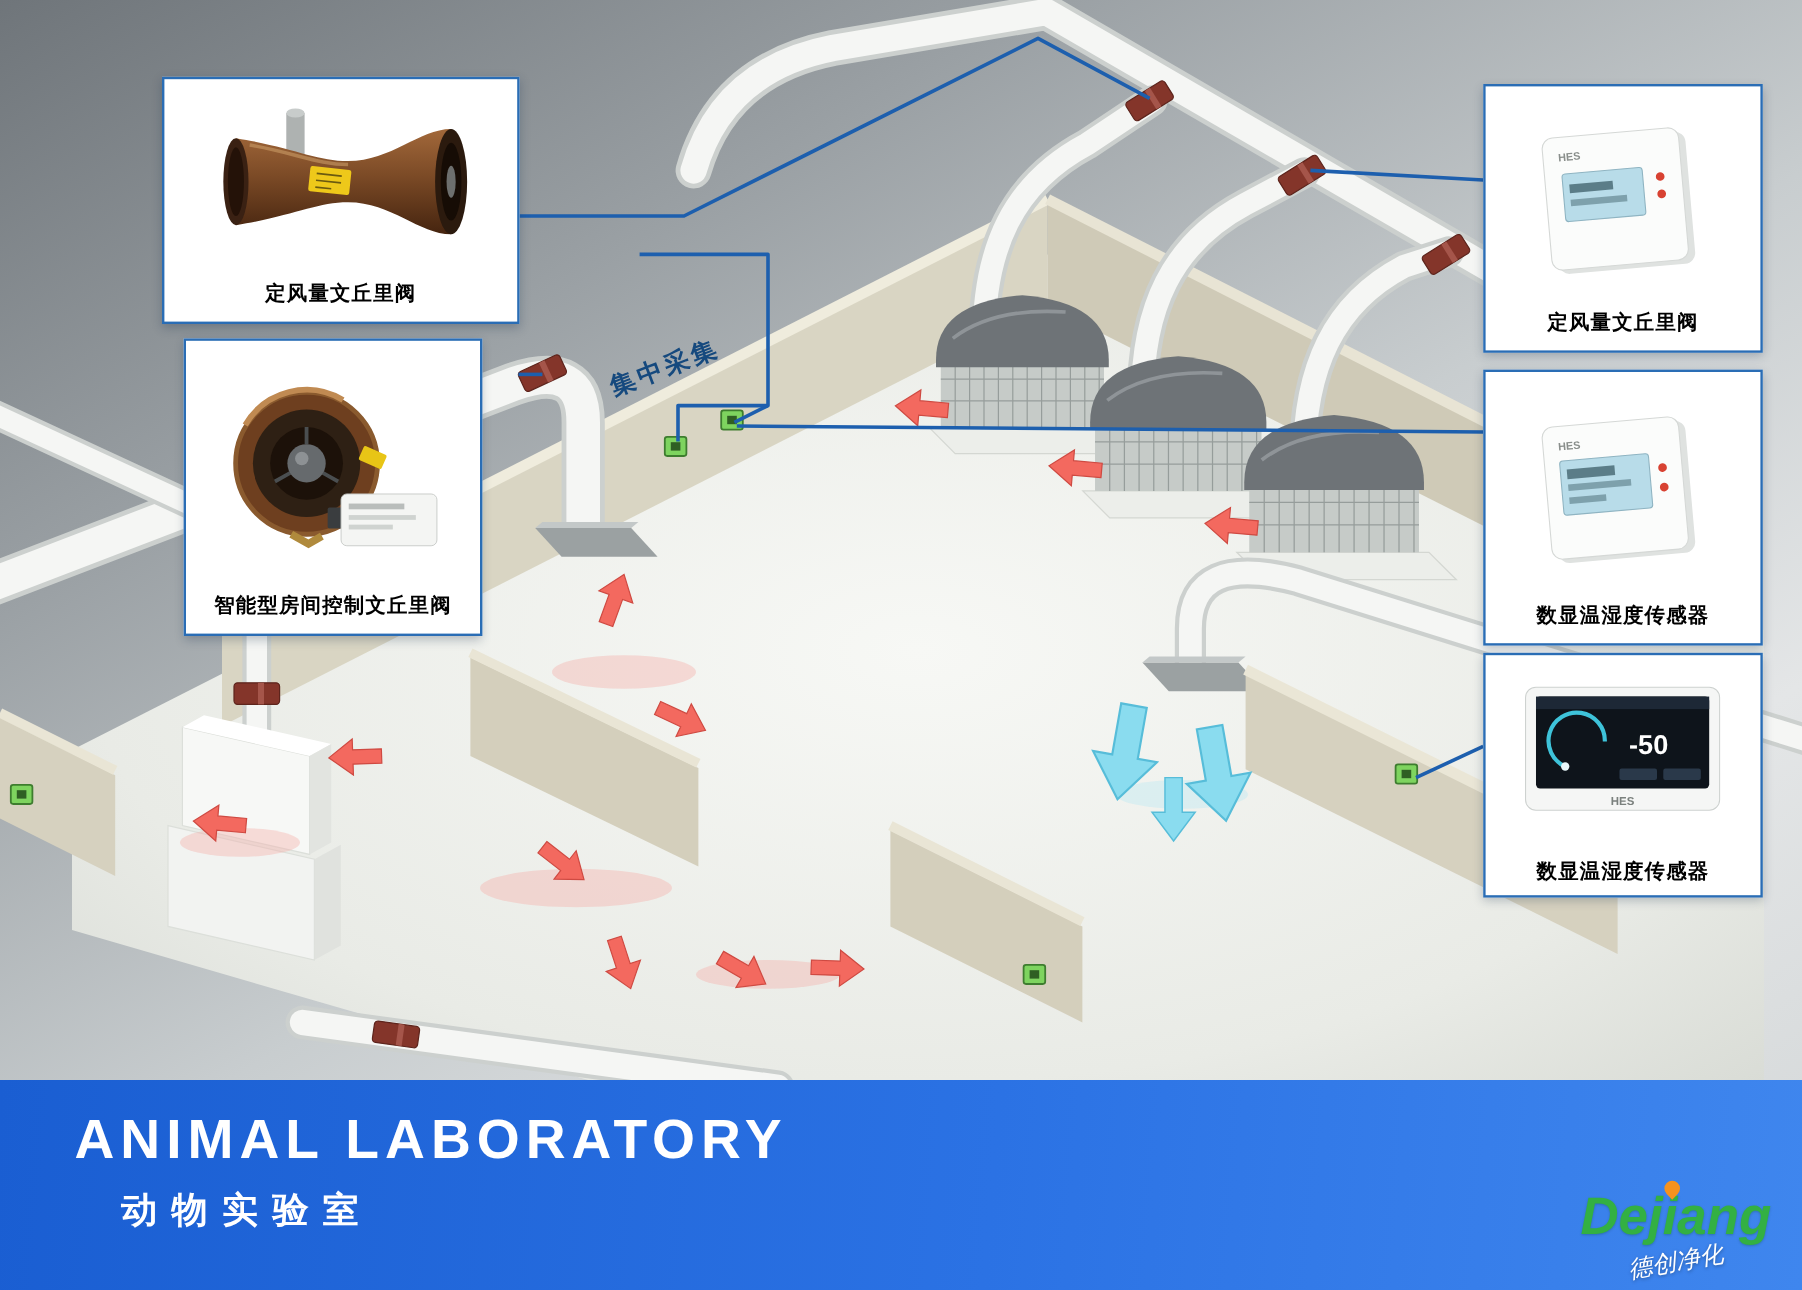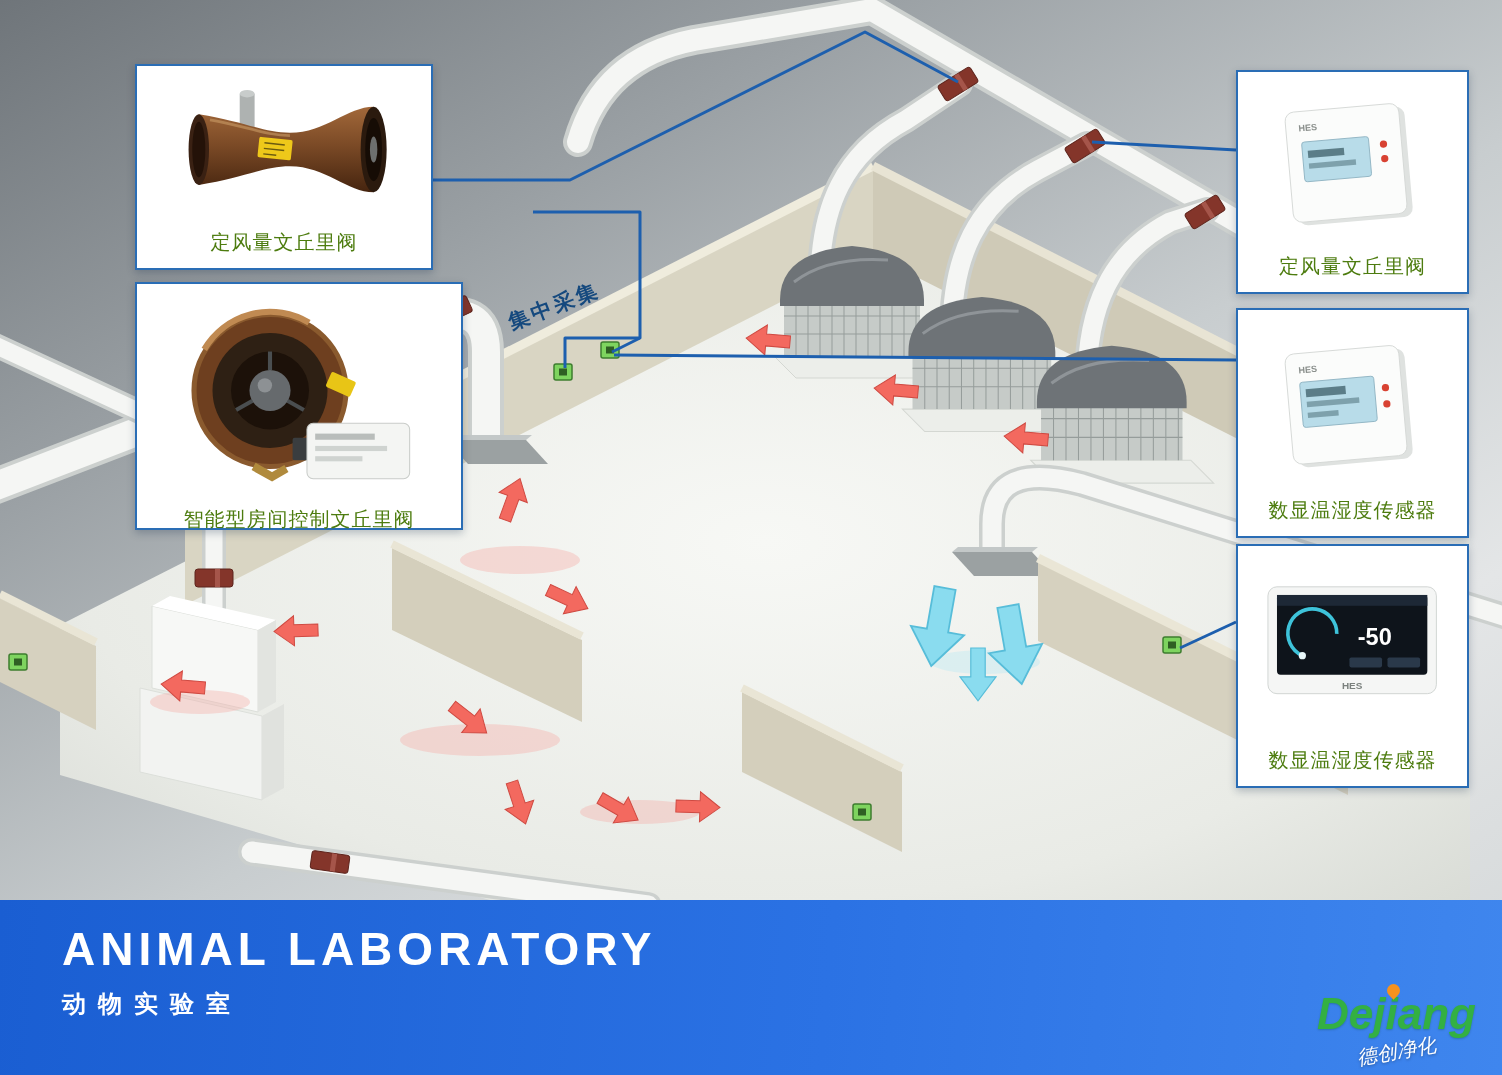--- a/index.html
+++ b/index.html
@@ -8,36 +8,36 @@
   #stage { position:relative; width:1502px; height:1075px;
     background:linear-gradient(150deg,#6f757a 0%,#9aa0a4 26%,#c8cdcf 52%,#e4e6e7 74%,#d2d6d7 100%); }
   svg.scene { position:absolute; left:0; top:0; width:1502px; height:1075px; }
 
   .callout { position:absolute; background:#ffffff; border:2px solid #2a6db5;
     box-shadow:0 3px 8px rgba(25,45,75,.28);
     display:flex; flex-direction:column; align-items:center; justify-content:space-between;
     padding:8px 6px 12px; }
   .callout .device { width:100%; flex:1; display:flex; align-items:center; justify-content:center; }
   .callout .device svg { width:96%; height:96%; }
-  .callout-label { font-size:20px; font-weight:normal; color:#4d7c0f; letter-spacing:1px; white-space:nowrap; }
+  .callout-label { font-size:17px; font-weight:bold; color:#000000; letter-spacing:1px; white-space:nowrap; }
 
   #box-cav   { left:135px; top:64px;  width:298px; height:206px; }
-  #box-smart { left:135px; top:282px; width:328px; height:248px; }
+  #box-smart { left:153px; top:282px; width:249px; height:248px; }
   #box-press { left:1236px; top:70px;  width:233px; height:224px; }
   #box-temp  { left:1236px; top:308px; width:233px; height:230px; }
-  #box-lcd   { left:1236px; top:544px; width:233px; height:244px;gap:16px; }
+  #box-lcd   { left:1236px; top:544px; width:233px; height:204px;gap:16px; }
 
   #label-central { position:absolute; left:506px; top:292px; transform:rotate(-21deg);
     font-size:21px; font-weight:bold; color:#15497e; letter-spacing:3px; }
 
   .banner { position:absolute; left:0; bottom:0; width:1502px; height:175px;
     background:linear-gradient(95deg,#1a5ed2 0%,#2b72e4 55%,#3f86ee 100%);
     color:#fff; padding:22px 0 0 62px; }
   .banner-title { font-size:46px; font-weight:bold; letter-spacing:5px; }
-  .banner-subtitle { font-size:24px; font-weight:bold; letter-spacing:12px; margin-top:12px; }
+  .banner-subtitle { font-size:30px; font-weight:bold; letter-spacing:12px; margin-top:12px;margin-left:39px; }
 
   .logo { position:absolute; right:26px; bottom:10px; text-align:center; }
   .logo-brand { position:relative; display:inline-block; font-size:44px; font-weight:bold;
     font-style:italic; color:#33b043; line-height:1; text-shadow:0 1px 2px rgba(0,60,0,.25); }
   .leaf-icon { position:absolute; width:13px; height:13px; background:#f6921e;
     border-radius:50% 50% 50% 0; right:76px; top:-8px; transform:rotate(-45deg); }
   .logo-tagline { font-size:20px; color:#fff; font-style:italic; transform:rotate(-10deg);
     margin-top:2px; text-shadow:0 1px 3px rgba(0,0,0,.35); }
 </style>
 </head>

